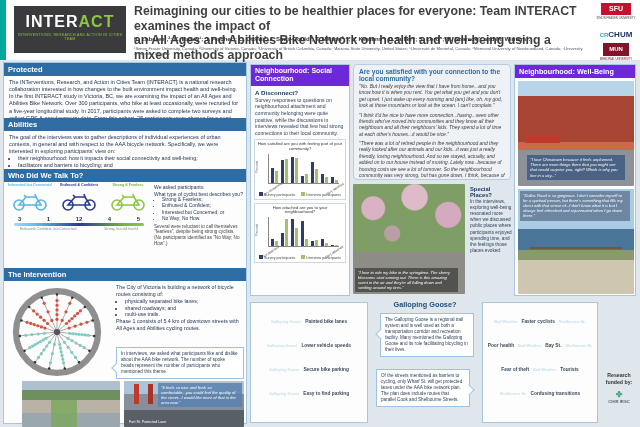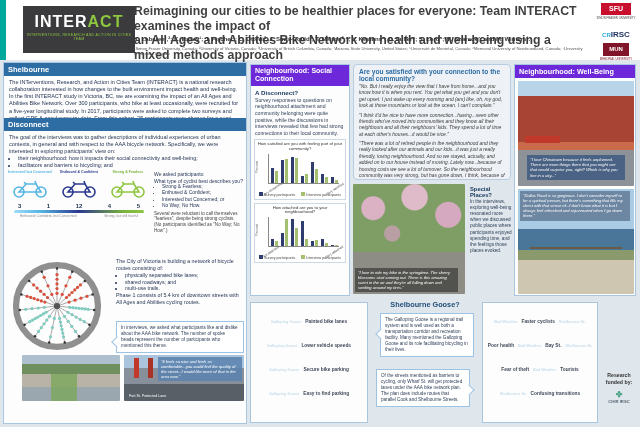--- a/index.html
+++ b/index.html
@@ -9,21 +9,21 @@
     font-family:"Liberation Sans", sans-serif;
     background:#dfe6ec;
     overflow:hidden;
     color:#1f3050;
   }
   .abs { position:absolute; }
 
   
   .header { left:0; top:0; width:640px; height:60px; background:#ffffff; }
   .teal-strip { left:0; top:0; width:6px; height:60px; background:#00a89c; }
-  .logo-box { left:23px; top:6px; width:112px; height:47px; background:#3b3b3d; text-align:center; }
+  .logo-box { left:14px; top:6px; width:112px; height:47px; background:#3b3b3d; text-align:center; }
   .logo-main { font-size:16px; font-weight:bold; color:#ffffff; letter-spacing:1px; margin-top:7px; }
   .logo-main .act { color:#8dc63f; }
   .logo-tag { font-size:3.6px; color:#8dc63f; line-height:1.25; margin-top:2px; letter-spacing:.3px; }
   .title { left:134px; top:4px; width:448px; font-size:12.3px; font-weight:bold; color:#3f3f3f; line-height:1.18; }
   .authors { left:134px; top:36px; width:452px; font-size:6px; font-weight:bold; color:#333; }
   .affils { left:134px; top:46px; width:452px; font-size:4.2px; color:#555; }
   .logos-col { left:594px; top:3px; width:44px; height:56px; text-align:center; }
   .sfu-box { width:30px; height:12px; background:#c8102e; color:#fff; font-size:7px; font-weight:bold; line-height:12px; margin:0 auto; }
   .sfu-sub { font-size:2.8px; color:#444; margin-top:1px; }
   .crchum { margin-top:3px; font-weight:bold; }
@@ -154,39 +154,40 @@
   </div>
   <div class="abs title">
     <div>Reimagining our cities to be healthier places for everyone: Team INTERACT examines the impact of</div>
     <div>an All Ages and Abilities Bike Network on health and well-being using a mixed methods approach</div>
   </div>
   <div class="abs authors">K. Laberee¹,²; K. Bailey¹; J. Fischer¹; C. Ottoni³, J. Sims-Gould³; T. Nelson²,⁴; Y. Kestens⁵; D. Fuller⁶; S. Lord⁵; M. Shareck⁷; and M. Winters¹.</div>
   <div class="abs affils">¹Simon Fraser University, Canada; ²University of Victoria, Canada; ³University of British Columbia, Canada; ⁴Arizona State University, United States; ⁵Université de Montréal, Canada; ⁶Memorial University of Newfoundland, Canada; ⁷University of Toronto, Canada</div>
   <div class="abs logos-col">
     <div class="sfu-box">SFU</div>
     <div class="sfu-sub">SIMON FRASER UNIVERSITY</div>
-    <div class="crchum"><span class="cr">CR</span><span class="chum">IRSC</span></div>
+    <div class="crchum"><span class="cr">CR</span><span class="chum">CHUM</span></div>
     <div class="mem-box">MUN</div>
     <div class="mem-sub">MEMORIAL UNIVERSITY</div>
   </div>
 </div>
 
 <div class="abs panel left-col">
-  <div class="bar-hdr">Shelbourne</div>
+  <div class="bar-hdr">Protected</div>
   <div class="body-txt sec-bg-body">The INTerventions, Research, and Action in Cities Team (INTERACT) is a national research collaboration interested in how changes to the built environment impact health and well-being. In the first INTERACT study in Victoria, BC, we are examining the impact of an All Ages and Abilities Bike Network. Over 300 participants, who bike at least occasionally, were recruited for a five-year longitudinal study. In 2017, participants were asked to complete two surveys and collect GPS &amp; accelerometry data. From this cohort, 25 participants were chosen for a semi-structured interview.</div>
 
-  <div class="bar-hdr">Disconnect</div>
+  <div class="bar-hdr">Abilities</div>
   <div class="body-txt sec-obj-body">
     <span>The goal of the interviews was to gather descriptions of individual experiences of urban contexts, in general and with respect to the AAA bicycle network. Specifically, we were interested in exploring participants' view on:</span>
     <ul class="tight">
         <li>their neighbourhood: how it impacts their social connectivity and well-being;</li>
         <li>facilitators and barriers to bicycling; and</li>
       </ul>
   </div>
 
+  <div class="bar-hdr">Who Did We Talk To?</div>
   <div class="who-body">
     <div class="who-graphic">
       <div class="bikes-row">
         <div class="bike">
           <div class="bike-label lbl-blue">Interested but Concerned</div>
           <svg width="38" height="18" viewBox="0 0 38 18">
               <g stroke="#56b6e3" stroke-width="1.6" fill="none">
                 <circle cx="8" cy="12" r="5"></circle>
                 <circle cx="30" cy="12" r="5"></circle>
                 <path d="M8 12 L15 4 L25 4 L30 12 L15 12 Z"></path>
@@ -236,20 +237,21 @@
       <ul>
           <li>Strong &amp; Fearless;</li>
           <li>Enthused &amp; Confident;</li>
           <li>Interested but Concerned; or</li>
           <li>No Way; No How.</li>
         </ul>
       <div class="who-note">Several were reluctant to call themselves "fearless", despite being strong cyclists. (No participants identified as "No Way; No How".)</div>
     </div>
   </div>
 
+  <div class="bar-hdr">The Intervention</div>
   <div class="interv-body">
     <div class="abs wheel-graphic">
       <svg width="98" height="98" viewBox="0 0 110 110">
           <circle cx="55" cy="55" r="46" fill="none" stroke="#8f8f8f" stroke-width="7"></circle>
           <line x1="55" y1="55" x2="55" y2="13" stroke="#777" stroke-width="0.7"></line>
           <circle cx="55" cy="13" r="1.4" fill="#333"></circle>
           <circle cx="55" cy="40.72" r="1.8" fill="#d9503c"></circle>
           <circle cx="55" cy="35.47" r="1.8" fill="#d9503c"></circle>
           <circle cx="55" cy="30.219999999999995" r="1.8" fill="#d9503c"></circle>
           <circle cx="55" cy="24.969999999999995" r="1.8" fill="#d9503c"></circle>
@@ -472,21 +474,21 @@
 
 <div class="photo ph-cherry">
   <div class="q">"I love to ride my bike in the springtime. The cherry blossoms start coming out. There is this amazing scent in the air and they're all falling down and swirling around my tires."</div>
 </div>
 <div class="abs special-txt">
   <div class="special-title">Special Places?</div>
   <div class="special-body">In the interviews, exploring well-being resonated more when we discussed public places where participants enjoyed spending time, and the feelings those places evoked.</div>
 </div>
 
 <div class="abs goose">
-  <div class="goose-title">Shelbourne Goose?</div>
+  <div class="goose-title">Galloping Goose?</div>
   <div class="goose-box goose-b1 arrow-l">The Galloping Goose is a regional trail system and is well used as both a transportation corridor and recreation facility. Many mentioned the Galloping Goose and its role facilitating bicycling in their lives.</div>
   <div class="goose-box goose-b2 arrow-r">Of the streets mentioned as barriers to cycling, only Wharf St. will get protected lanes under the AAA bike network plan. The plan does include routes that parallel Cook and Shelbourne Streets.</div>
 </div>
 
 <div class="abs panel wellbeing-panel">
   <div class="bar-hdr bar-navy wb-hdr">Neighbourhood: Well-Being</div>
   <div class="photo ph-chinatown">
     <div class="awn"></div>
     <div class="q">"I love Chinatown because it feels unplanned. There are more things there that you might see that would surprise you, right? Which is why you live in a city..."</div>
   </div>

